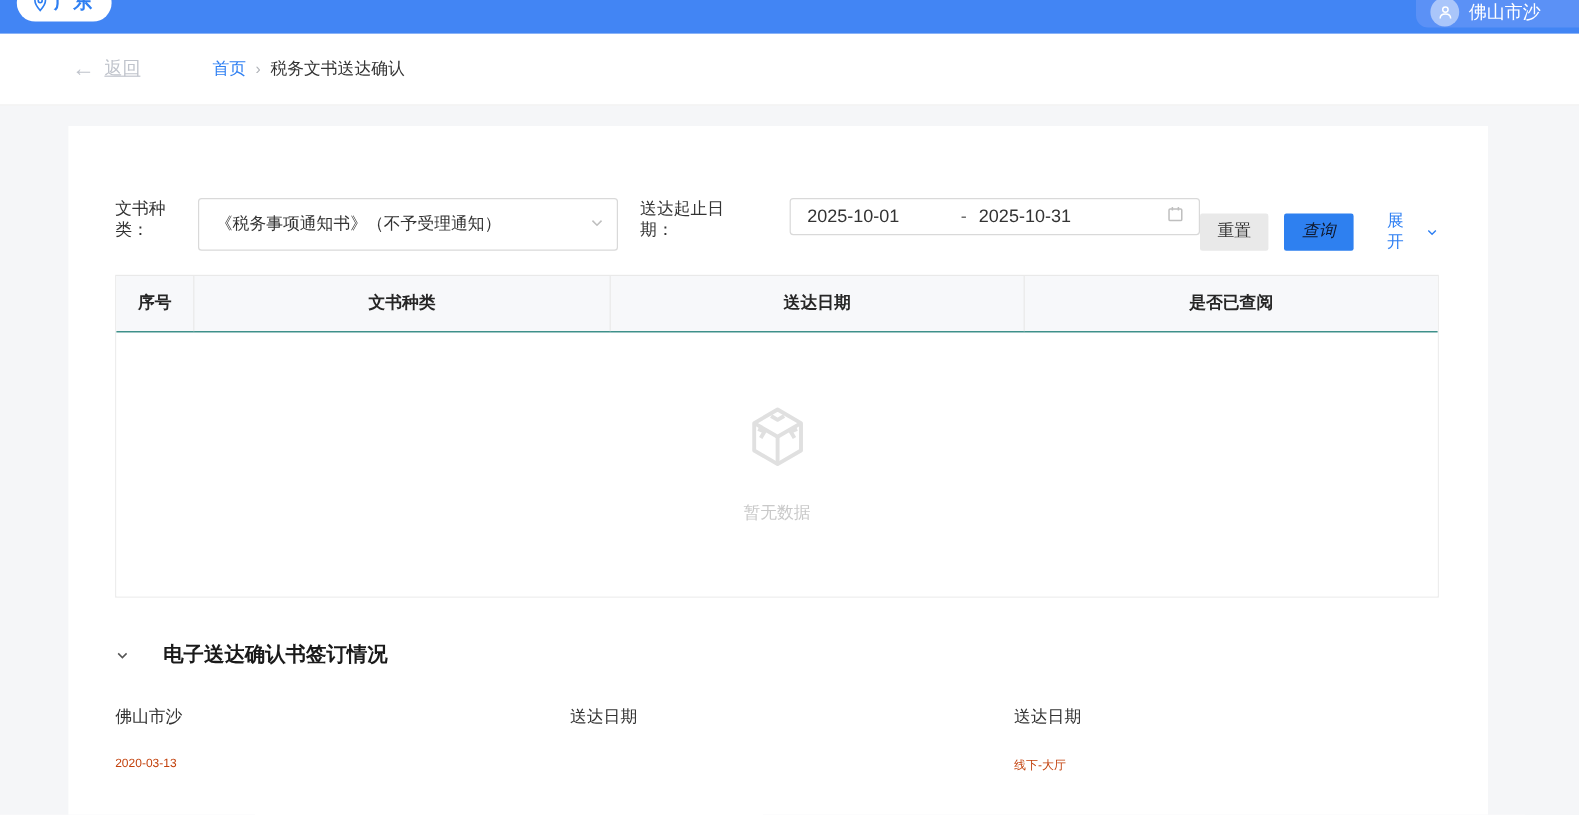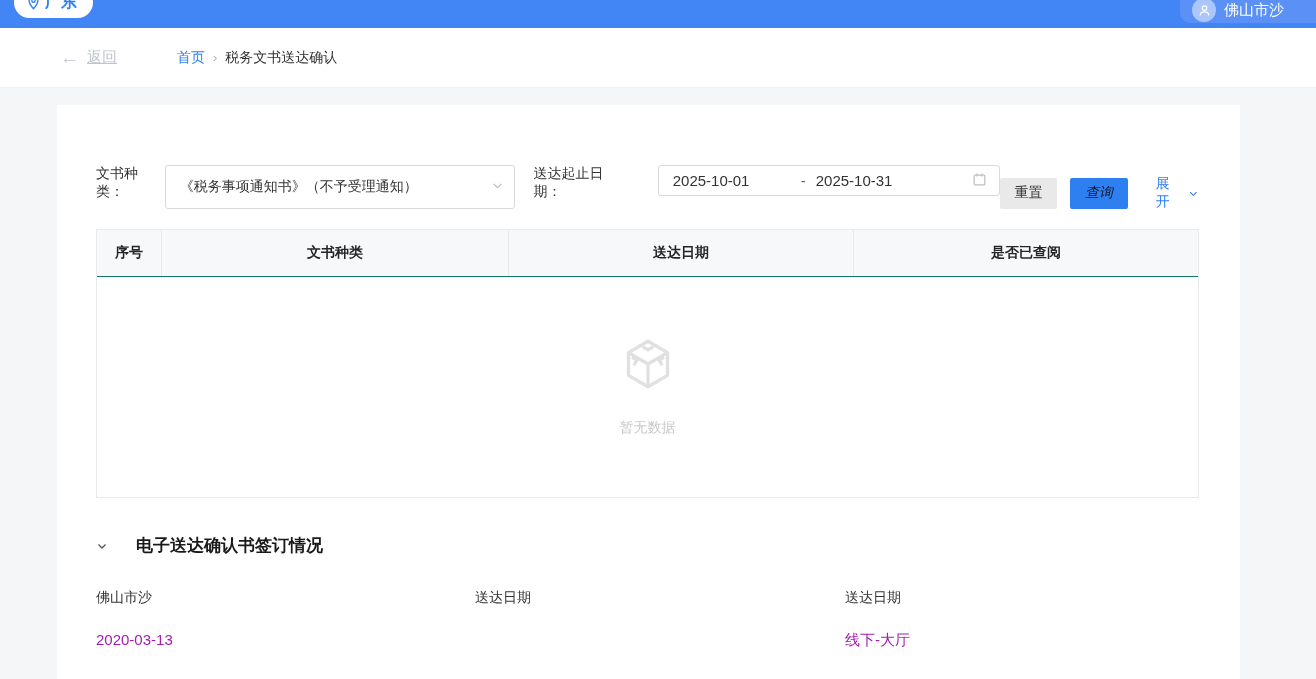--- a/index.html
+++ b/index.html
@@ -106,21 +106,21 @@
   .empty-text { color:#c9c9c9; font-size:14px; }
 
   
   .section-header { display:flex; align-items:center; margin-top:36px; cursor:default;gap:16px; }
   .section-caret { color:#555; margin-right:12px; display:flex; cursor:pointer; }
   .section-title { font-size:17px; font-weight:bold; color:#1a1a1a; }
   .fields-grid {
     display:grid; grid-template-columns:379px 370px 1fr; margin-top:32px;
   }
   .field-label { font-size:14px; color:#333; }
-  .field-value { font-size:15px; color:#a21caf; margin-top:24px; min-height:18px; }
+  .field-value { font-size:10px; color:#c2410c; margin-top:24px; min-height:18px; }
 </style>
 </head>
 <body>
 
 <div class="top-header">
   <div class="region-badge">
     <span>
       <svg width="15" height="15" viewBox="0 0 24 24">
         <path d="M12 2C8.1 2 5 5.1 5 9c0 5 7 13 7 13s7-8 7-13c0-3.9-3.1-7-7-7z" fill="none" stroke="#2e7ff2" stroke-width="2.2"></path>
         <circle cx="12" cy="9" r="2.6" fill="none" stroke="#2e7ff2" stroke-width="2.2"></circle>

